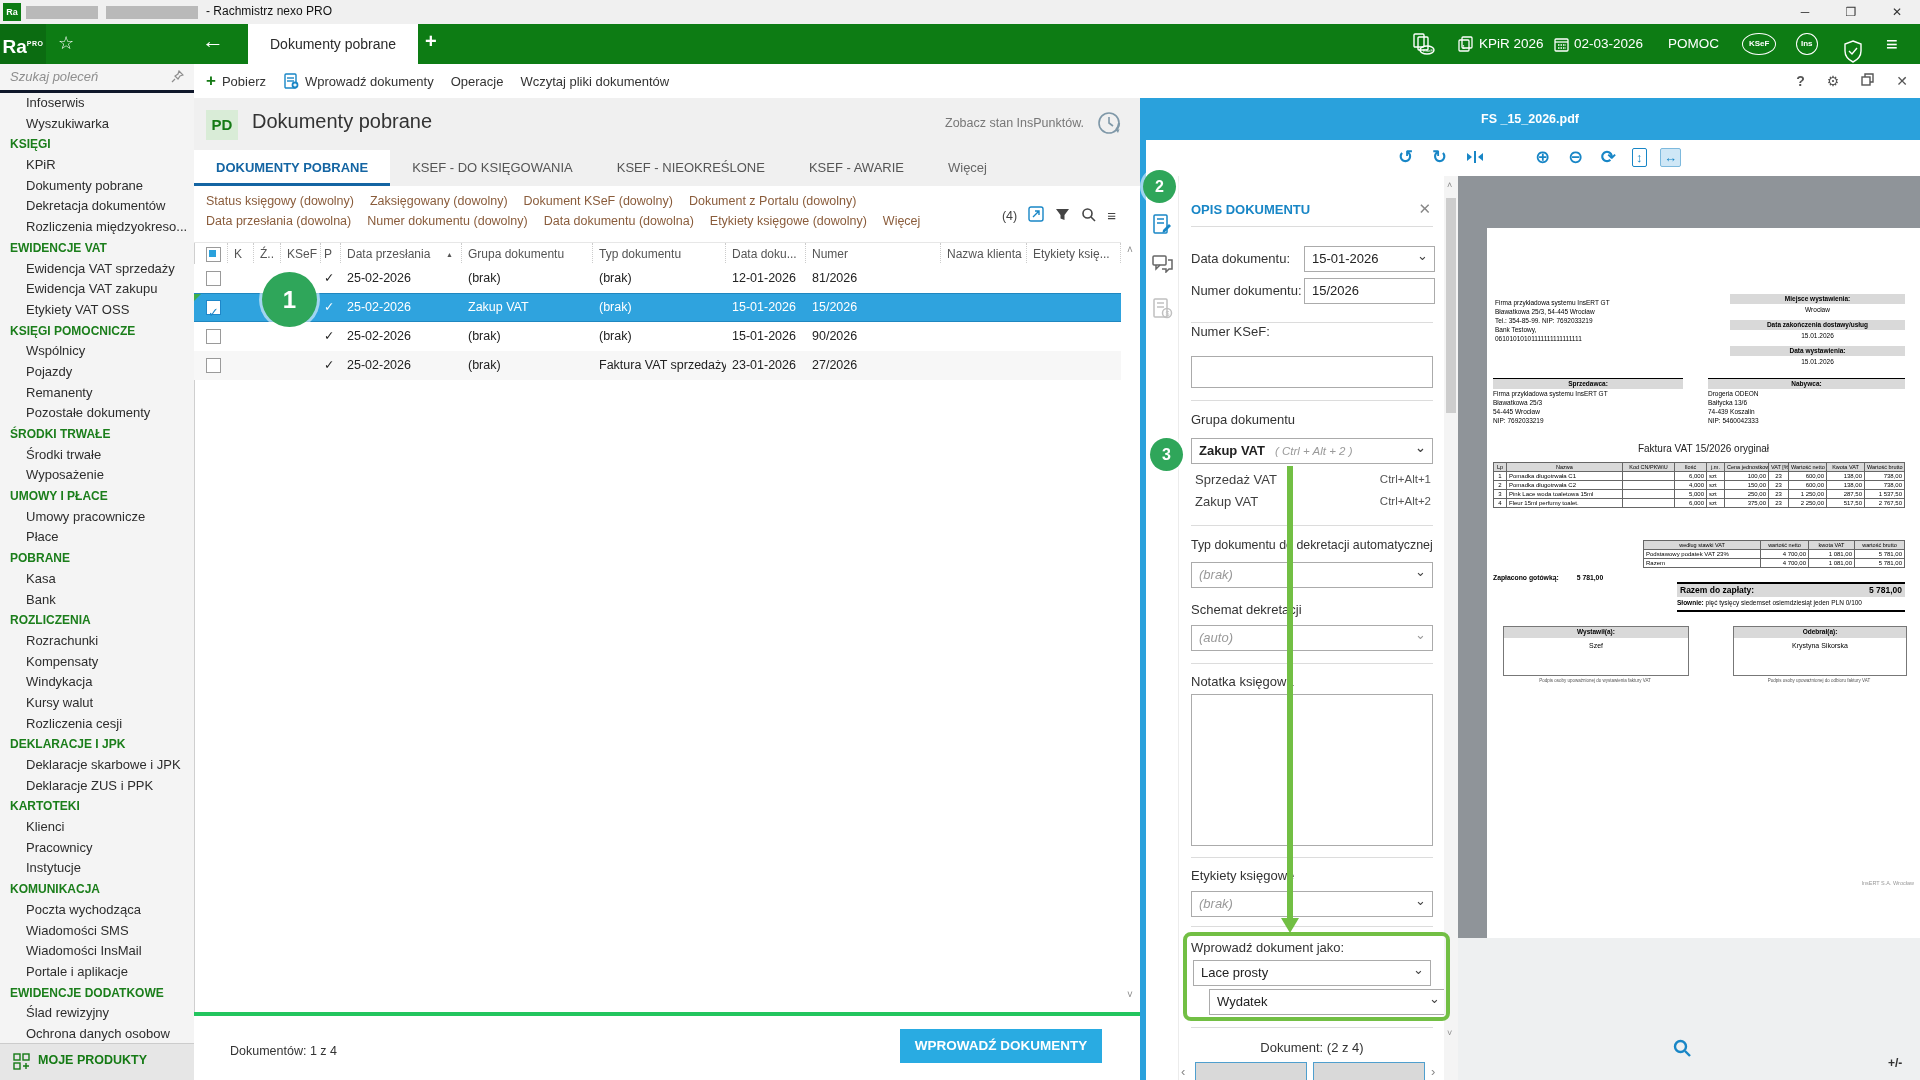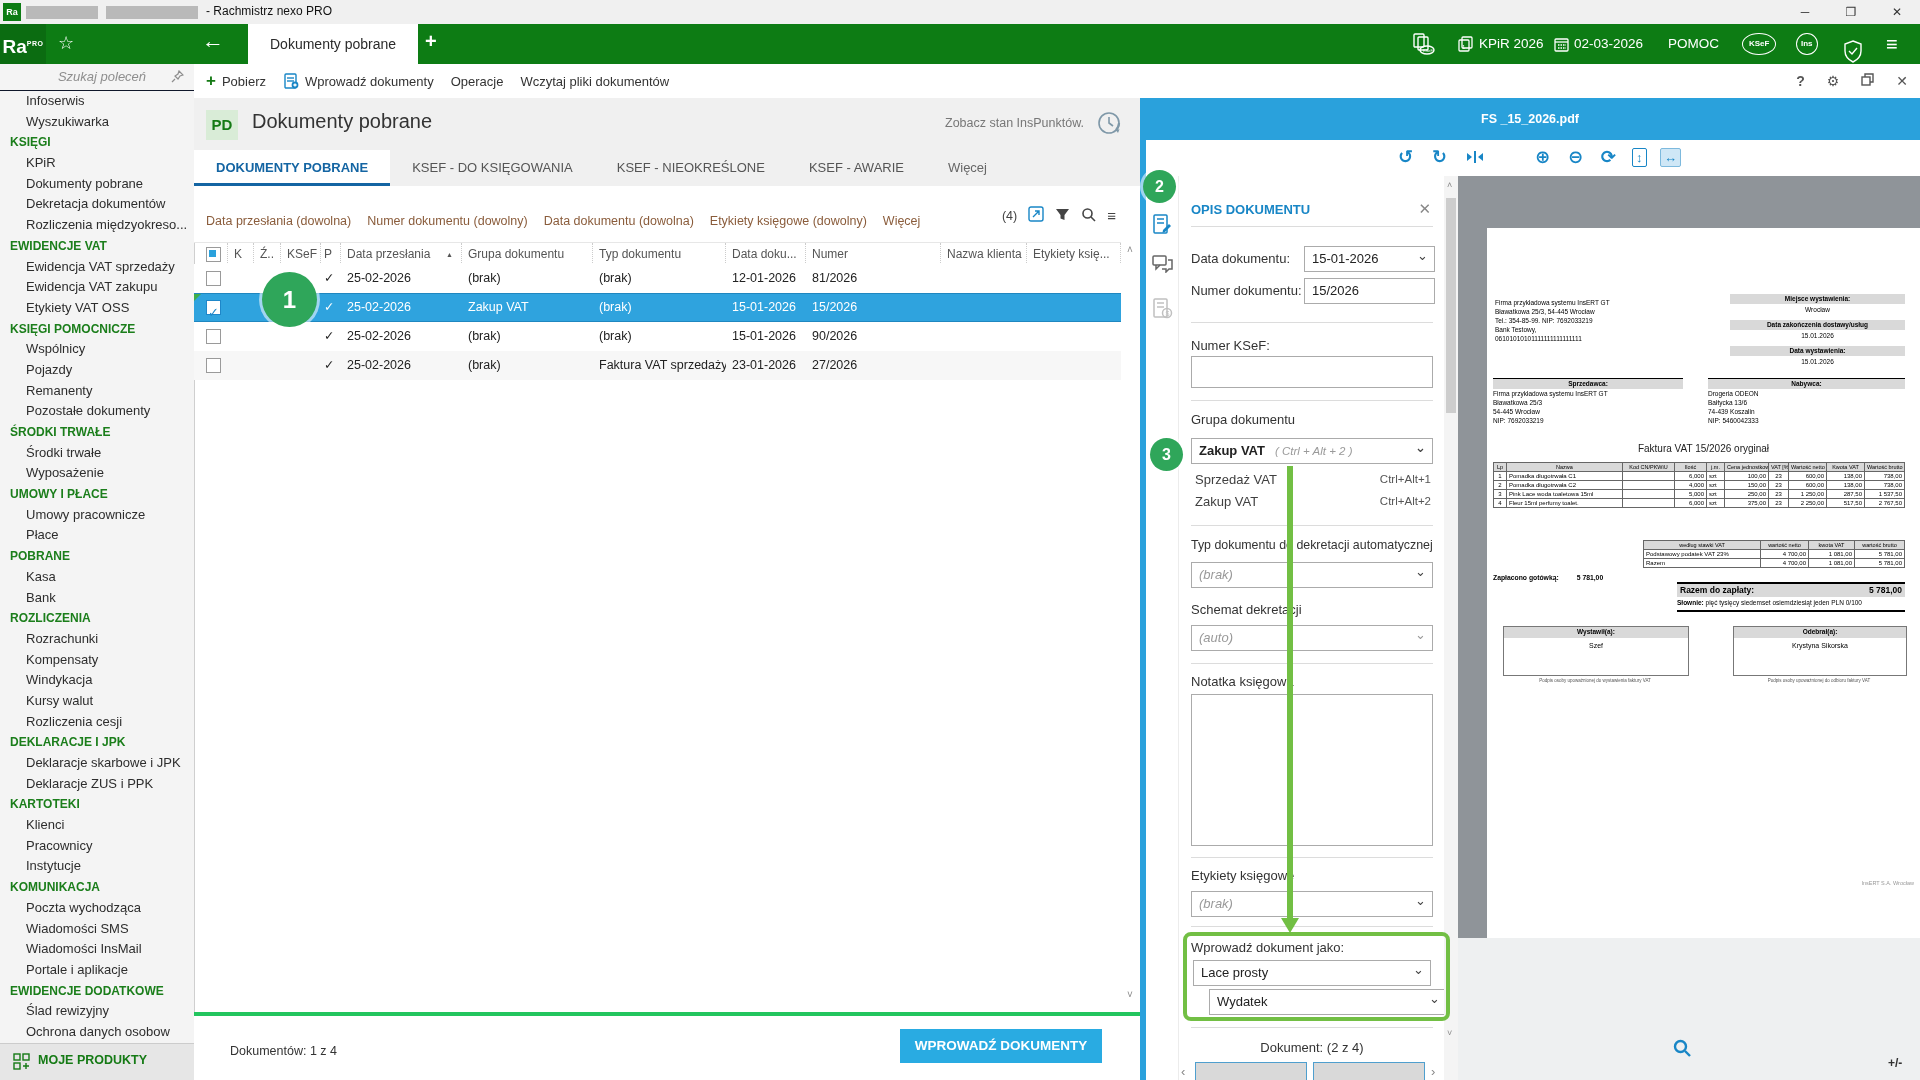--- a/index.html
+++ b/index.html
@@ -20,21 +20,21 @@
   #greenbar .backarrow{position:absolute;left:202px;top:4px;font-size:22px;}
   #greenbar .gtab{position:absolute;left:248px;top:0;height:40px;background:#fff;color:#2b2b2b;
     font-size:14px;line-height:40px;padding:0 22px;}
   #greenbar .gplus{position:absolute;left:425px;top:6px;font-size:20px;font-weight:bold;}
   .gr-item{position:absolute;top:0;height:40px;line-height:40px;font-size:13.5px;white-space:nowrap;}
   .gr-item svg{vertical-align:middle;margin-right:5px;}
   .badge-oval{display:inline-block;border:1.4px solid #fff;border-radius:50%;font-size:8px;font-weight:bold;
     padding:6px 6px;line-height:8px;}
   
   #sidebar{position:absolute;left:0;top:64px;width:194px;height:1016px;background:#f4f4f4;border-right:1px solid #cfcfcf;overflow:hidden;}
-  #sidebar .search{height:26px;line-height:26px;color:#8e8e8e;font-size:13px;padding-left:10px;border-bottom:1px solid #0f172a;position:relative;font-style:italic;text-align:center;}
+  #sidebar .search{height:26px;line-height:26px;color:#8e8e8e;font-size:13px;padding-left:10px;border-bottom:3px solid #0f172a;position:relative;font-style:italic;}
   #sidebar .search svg{position:absolute;right:10px;top:6px;}
   .s-item,.s-section{height:20.7px;line-height:20.7px;white-space:nowrap;overflow:hidden;}
   .s-item{padding-left:26px;font-size:13px;color:#2d2d2d;}
   .s-section{padding-left:10px;font-size:12px;font-weight:bold;color:#1b7e1b;}
   #side-footer{position:absolute;left:0;top:1043px;width:194px;height:37px;background:#e6e6e6;border-top:1px solid #cccccc;}
   #side-footer .lbl{position:absolute;left:38px;top:9px;font-size:12.5px;font-weight:bold;color:#157a15;}
   #side-footer svg{position:absolute;left:13px;top:9px;}
   
   #toolbar{position:absolute;left:194px;top:64px;width:1726px;height:34px;background:#fff;border-bottom:1px solid #e6e6e6;}
   #toolbar .titems{position:absolute;left:12px;top:0;height:34px;display:flex;align-items:center;gap:17px;font-size:13px;color:#333;}
@@ -330,20 +330,26 @@
 
 <div id="tabs">
   <div class="tab active">DOKUMENTY POBRANE</div>
   <div class="tab">KSEF - DO KSIĘGOWANIA</div>
   <div class="tab">KSEF - NIEOKREŚLONE</div>
   <div class="tab">KSEF - AWARIE</div>
   <div class="tab more">Więcej</div>
 </div>
 
 <div id="filters">
+  <div class="frow" style="top:8px;">
+      <span class="flink">Status księgowy (dowolny)</span>
+      <span class="flink">Zaksięgowany (dowolny)</span>
+      <span class="flink">Dokument KSeF (dowolny)</span>
+      <span class="flink">Dokument z Portalu (dowolny)</span>
+    </div>
   <div class="frow" style="top:28px;">
       <span class="flink">Data przesłania (dowolna)</span>
       <span class="flink">Numer dokumentu (dowolny)</span>
       <span class="flink">Data dokumentu (dowolna)</span>
       <span class="flink">Etykiety księgowe (dowolny)</span>
       <span class="flink">Więcej</span>
     </div>
   <div class="ficons">
     <span>(4)</span>
     <span>
@@ -505,21 +511,21 @@
   <div class="plabel" style="top:75px;">Data dokumentu:</div>
   <div class="combo" style="left:125px;top:70px;width:122px;">
     <span>15-01-2026</span><span class="chev">⌄</span>
   </div>
   <div class="plabel" style="top:107px;">Numer dokumentu:</div>
   <div class="combo" style="left:125px;top:102px;width:122px;">
     <span>15/2026</span>
   </div>
   <div class="pdiv" style="top:146px;"></div>
 
-  <div class="plabel" style="top:162px;">Numer KSeF:</div>
+  <div class="plabel" style="top:148px;">Numer KSeF:</div>
   <div class="combo" style="left:12px;top:180px;width:233px;height:30px;"></div>
   <div class="pdiv" style="top:224px;"></div>
 
   <div class="plabel" style="top:236px;">Grupa dokumentu</div>
   <div class="combo" style="left:12px;top:262px;width:233px;font-weight:bold;">
     <span>Zakup VAT</span><span class="sc-hint" style="font-weight:normal;">( Ctrl + Alt + 2 )</span>
     <span class="chev">⌄</span>
   </div>
   <div class="plink" style="top:296px;">Sprzedaż VAT</div>
   <div class="pshort" style="top:297px;">Ctrl+Alt+1</div>

